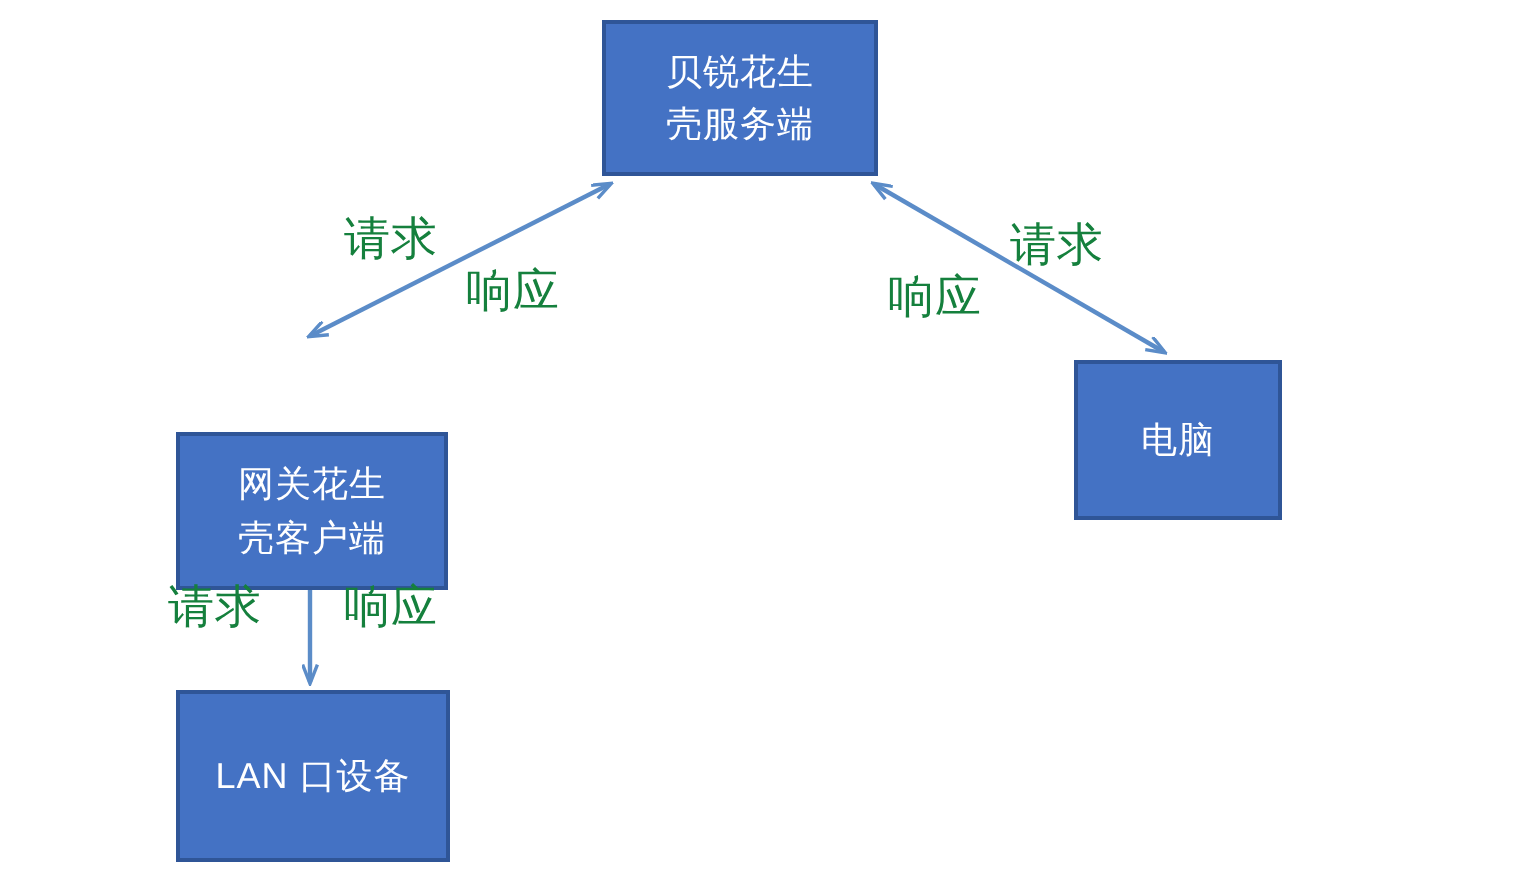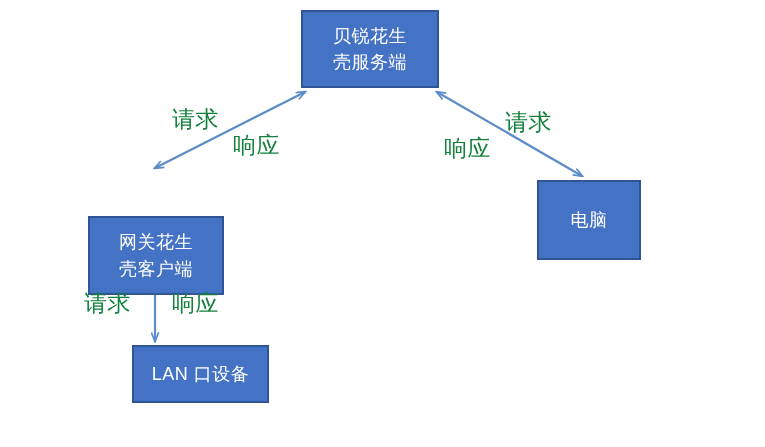--- a/index.html
+++ b/index.html
@@ -27,21 +27,21 @@
     color: #ffffff;
     font-size: 18px;
     line-height: 1.45;
     letter-spacing: 0.5px;
     white-space: pre-line;
     user-select: none;
   }
   #node-server   { left: 301px; top: 10px;  width: 138px; height: 78px; }
   #node-gateway  { left: 88px;  top: 172px; width: 136px; height: 79px; margin-top: 44px; }
   #node-computer { left: 537px; top: 180px; width: 104px; height: 80px; }
-  #node-lan      { left: 88px;  top: 345px; width: 137px; height: 58px; margin-left: 44px; }
+  #node-lan      { left: 88px;  top: 345px; width: 137px; height: 86px; }
 
   #arrows {
     position: absolute;
     left: 0; top: 0;
     width: 765px;
     height: 447px;
     pointer-events: none;
   }
   .edge-label {
     position: absolute;

